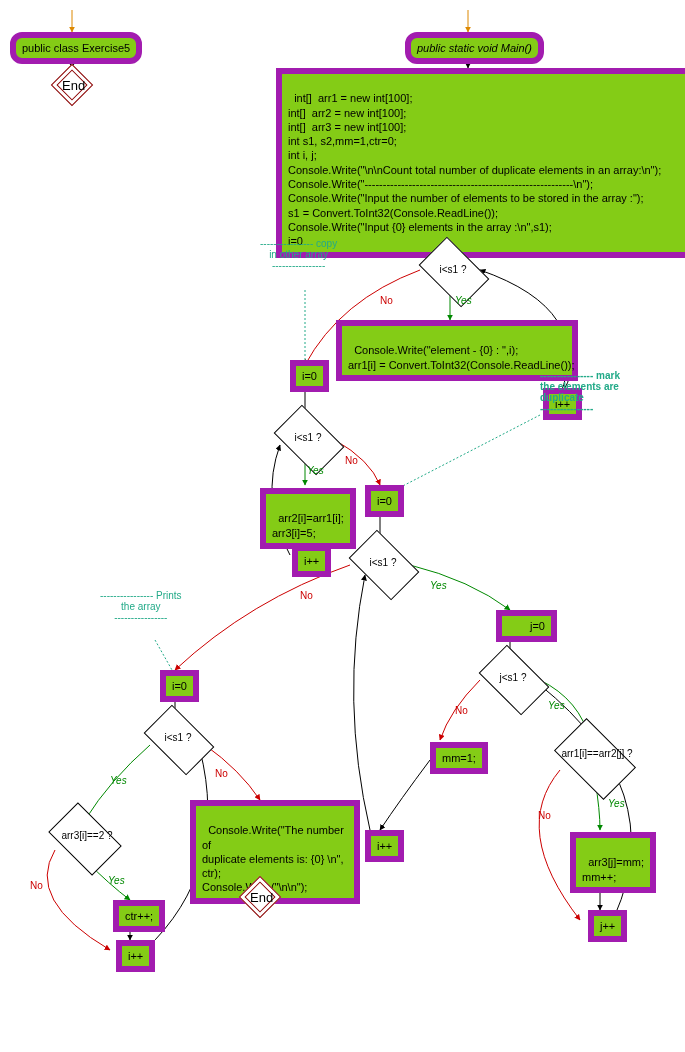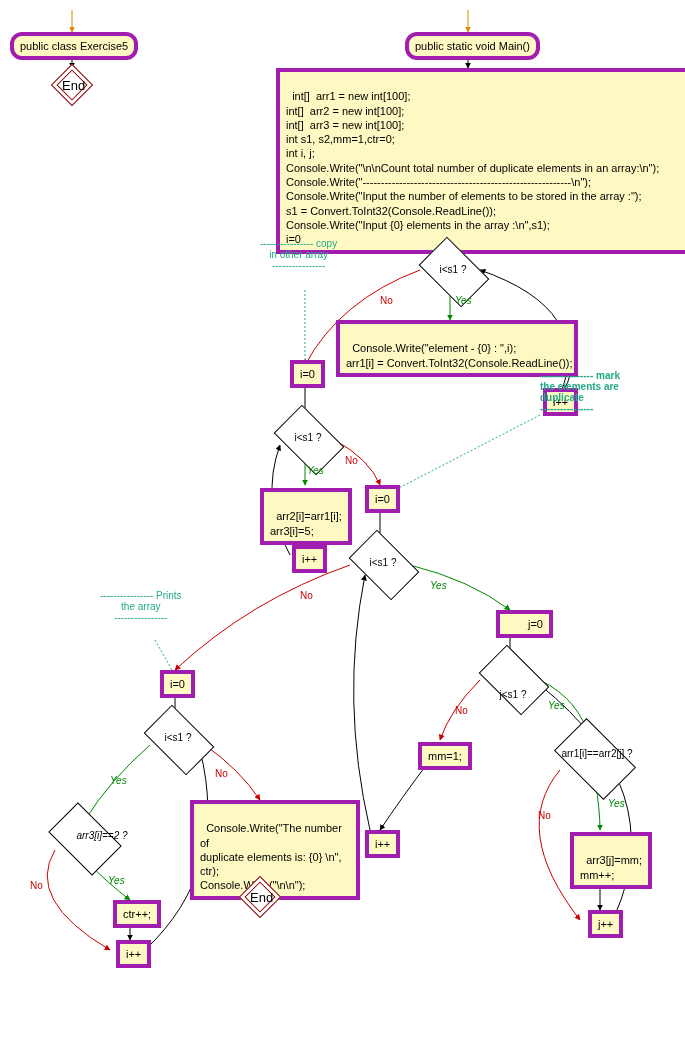--- a/index.html
+++ b/index.html
@@ -8,22 +8,22 @@
     padding: 0;
     font-family: Arial, sans-serif;
     font-size: 11px;
     background: #fff;
     width: 685px;
     height: 1052px;
     position: relative;
   }
   .node {
     position: absolute;
-    border: 4px solid #a21caf;
-    background: #fef9c3;
+    border: 6px solid #a21caf;
+    background: #84cc16;
     padding: 3px 6px;
     text-align: left;
     line-height: 1.3;
   }
   .rounded { border-radius: 12px; text-align: center; }
   .diamond {
     position: absolute;
     width: 60px;
     height: 40px;
     transform: rotate(45deg);
@@ -171,21 +171,21 @@
 </svg>
 
 <div class="node rounded" style="left:10px; top:32px;">
   <span>public class Exercise5</span>
 </div>
 <div class="end-diamond" style="left:57px; top:70px;">
     <div class="end-diamond-inner"></div>
   </div>
 <div class="end-text" style="left:62px; top:78px; width:22px;">End</div>
 
-<div class="node rounded" style="left:405px; top:32px;">
+<div class="node rounded" style="left:405px; top:32px;font-style:italic;">
   <span>public static void Main()</span>
 </div>
 
 <div class="node" style="left:276px; top:68px; width:470px; white-space:pre;">
   <span>int[]  arr1 = new int[100];
 int[]  arr2 = new int[100];
 int[]  arr3 = new int[100];
 int s1, s2,mm=1,ctr=0;
 int i, j;
 Console.Write("\n\nCount total number of duplicate elements in an array:\n");
@@ -242,25 +242,25 @@
 <div class="diamond" style="left:354px; top:545px;"></div>
 <div class="diamond-text" style="left:358px; top:557px; width:50px;">i&lt;s1 ?</div>
 <div class="edge-label yes" style="left:430px; top:580px;">Yes</div>
 <div class="edge-label no" style="left:300px; top:590px;">No</div>
 
 <div class="node" style="left:496px; top:610px;padding-left:28px;">
   <span>j=0</span>
 </div>
 
 <div class="diamond" style="left:484px; top:660px;"></div>
-<div class="diamond-text" style="left:488px; top:672px; width:50px;margin-top:17px;">j&lt;s1 ?</div>
+<div class="diamond-text" style="left:488px; top:672px; width:50px;">j&lt;s1 ?</div>
 <div class="edge-label yes" style="left:548px; top:700px;">Yes</div>
 <div class="edge-label no" style="left:455px; top:705px;">No</div>
 
-<div class="node" style="left:418px; top:742px;">
+<div class="node" style="left:430px; top:742px;">
   <span>mm=1;</span>
 </div>
 
 <div class="diamond" style="left:560px; top:736px; width:70px; height:46px;"></div>
 <div class="diamond-text" style="left:547px; top:748px; width:100px;text-align:center;">arr1[i]==arr2[j] ?</div>
 <div class="edge-label yes" style="left:608px; top:798px;">Yes</div>
 <div class="edge-label no" style="left:538px; top:810px;">No</div>
 
 <div class="node" style="left:570px; top:832px; white-space:pre;">
   <span>arr3[j]=mm;
@@ -281,21 +281,21 @@
 <div class="node" style="left:160px; top:670px;">
   <span>i=0</span>
 </div>
 
 <div class="diamond" style="left:149px; top:720px;"></div>
 <div class="diamond-text" style="left:153px; top:732px; width:50px;">i&lt;s1 ?</div>
 <div class="edge-label yes" style="left:110px; top:775px;">Yes</div>
 <div class="edge-label no" style="left:215px; top:768px;">No</div>
 
 <div class="diamond" style="left:54px; top:818px; width:62px; height:42px;"></div>
-<div class="diamond-text" style="left:59px; top:830px; width:86px;font-style:italic;">arr3[i]==2 ?</div>
+<div class="diamond-text" style="left:44px; top:830px; width:86px;">arr3[i]==2 ?</div>
 <div class="edge-label yes" style="left:108px; top:875px;">Yes</div>
 <div class="edge-label no" style="left:30px; top:880px;">No</div>
 
 <div class="node" style="left:113px; top:900px;">
   <span>ctr++;</span>
 </div>
 
 <div class="node" style="left:116px; top:940px;">
   <span>i++</span>
 </div>

